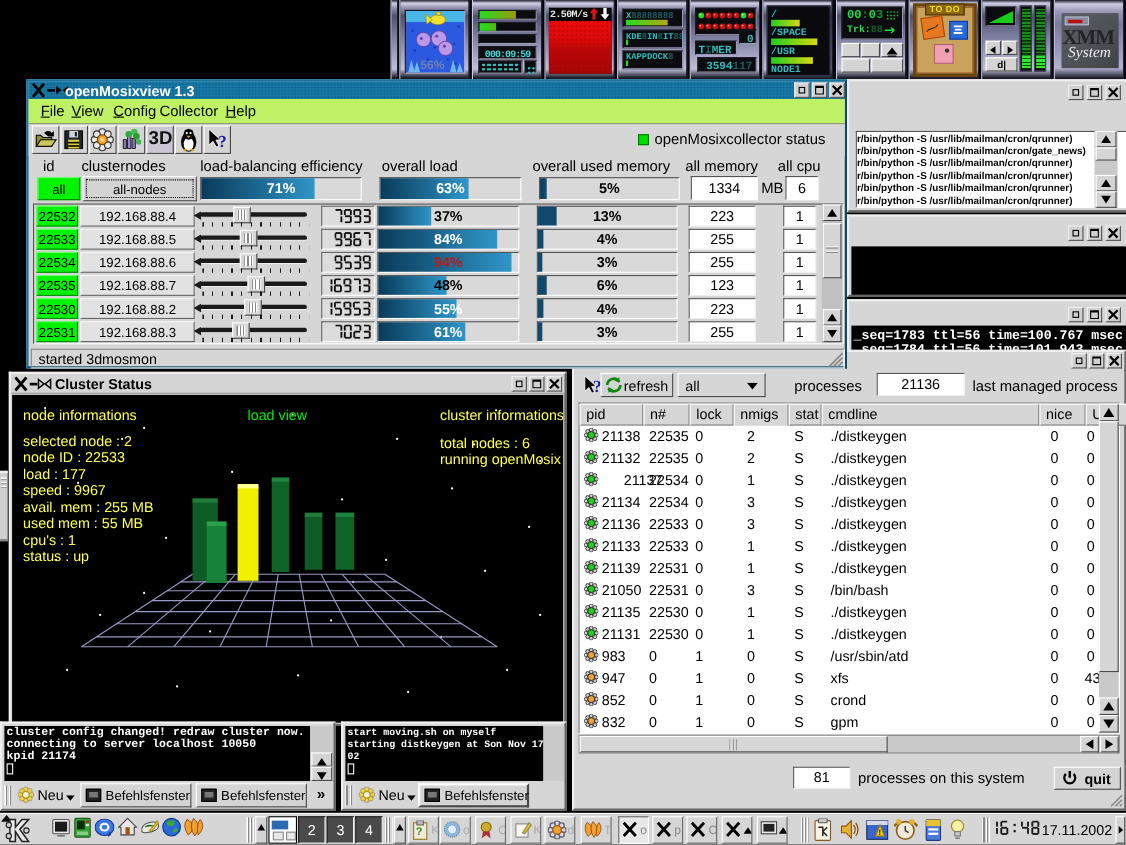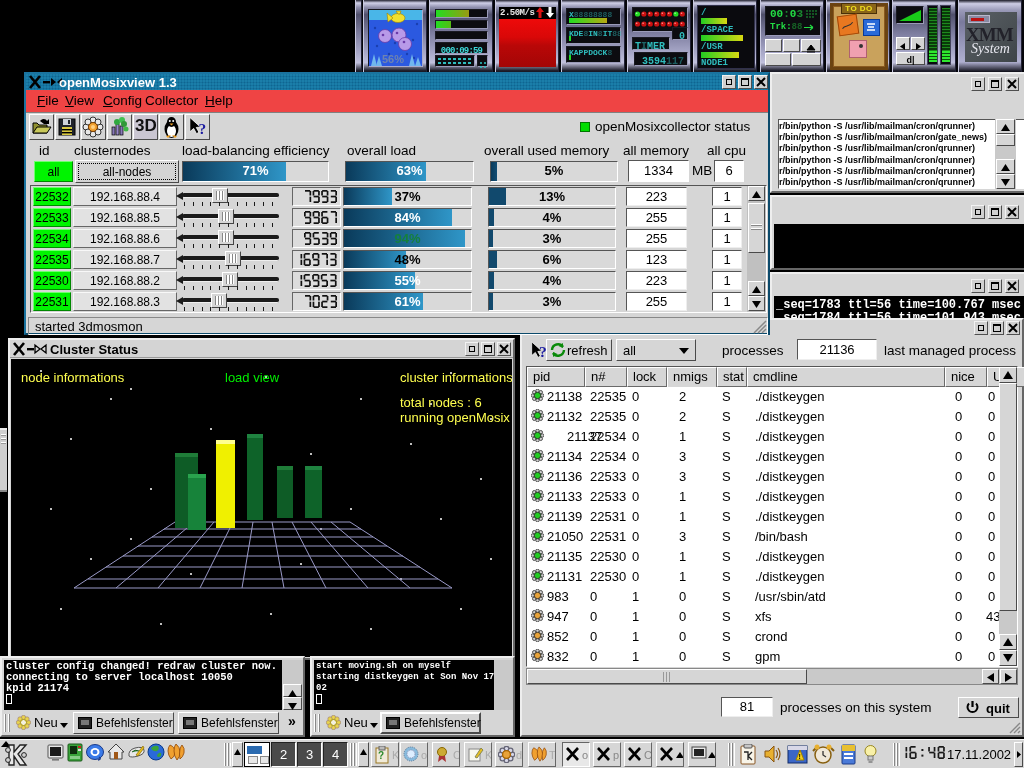--- a/index.html
+++ b/index.html
@@ -836,20 +836,21 @@
           <rect x="236" y="75" width="16" height="4" fill="#1f8340"></rect>
         <rect x="266" y="110" width="16" height="49" fill="#0e5c26"></rect>
           <rect x="266" y="107" width="16" height="4" fill="#1f7c38"></rect>
         <rect x="294" y="110" width="17" height="49" fill="#0e6329"></rect>
           <rect x="294" y="107" width="17" height="4" fill="#1f8340"></rect>
       </g>
     </svg>
     <div class="abs" style="left:10px; top:11px; color:#ffff4f; font-size:13px;">node informations</div>
     <div class="abs" style="left:214px; top:11px; color:#00ee00; font-size:13px;">load view</div>
     <div class="abs" style="left:389px; top:11px; color:#ffff4f; font-size:13px; white-space:nowrap;">cluster informations</div>
+    <div class="abs" style="left:10px; top:34px; color:#ffff4f; font-size:13px; line-height:15px;">selected node : 2<br>node ID : 22533<br>load : 177<br>speed : 9967<br>avail. mem : 255 MB<br>used mem : 55 MB<br>cpu's : 1<br>status : up</div>
     <div class="abs" style="left:389px; top:36px; color:#ffff4f; font-size:13px; line-height:15px; white-space:nowrap;">total nodes : 6<br>running openMosix</div>
   </div>
 </div>
 
 <div id="term1" class="abs" style="left:0; top:656px; width:305px; height:81px; background:#d6d6d6; border:2px solid; border-color:#eee #666 #666 #eee;">
   <div class="abs" style="left:2px; top:2px; width:278px; height:50px; background:#000; color:#fff; font-family:'Liberation Mono',monospace; font-size:10.5px; font-weight:bold; line-height:11px; padding:1px 0 0 2px; white-space:pre;">cluster config changed! redraw cluster now.
 connecting to server localhost 10050
 kpid 21174
 <span style="display:inline-block;width:6px;height:10px;border:1px solid #fff;"></span></div>
   <div class="abs" style="left:280px; top:2px; width:21px; height:50px; background:#c9c9c9;">
@@ -945,21 +946,21 @@
     <div class="abs wbtn" style="left:712px; top:1px;">
         <div style="width:8px;height:8px;border:1px solid #000;border-top-width:2px;"></div>
       </div>
     <div class="abs wbtn" style="left:728px; top:1px;">
         <svg width="10" height="10">
           <path d="M1 1 L9 9 M9 1 L1 9" stroke="#000" stroke-width="2"></path>
         </svg>
       </div>
   </div>
 
-  <div class="abs" style="left:0; top:16px; width:742px; height:23px; background:#ef4444; border-bottom:1px solid #808080; font-size:13.5px; color:#000;">
+  <div class="abs" style="left:0; top:16px; width:742px; height:23px; background:#bef264; border-bottom:1px solid #808080; font-size:13.5px; color:#000;">
     <span class="abs" style="left:11px; top:3px;"><u>F</u>ile</span>
     <span class="abs" style="left:39px; top:3px;"><u>V</u>iew</span>
     <span class="abs" style="left:77px; top:3px;"><u>C</u>onfig</span>
     <span class="abs" style="left:119px; top:3px;">Collector</span>
     <span class="abs" style="left:179px; top:3px;"><u>H</u>elp</span>
   </div>
 
   <div class="abs" style="left:0; top:39px; width:742px; height:29px; background:#d6d6d6;">
     <div class="abs btn" style="left:3px; top:1px; width:25px; height:26px;">
       <svg width="23" height="24" viewBox="0 0 23 24">
@@ -1189,21 +1190,21 @@
                   <rect x="26.8" y="0" width="5.2" height="1.7"></rect>
                   <rect x="31.3" y="1" width="1.7" height="4.5"></rect>
                   <rect x="31.3" y="6.7" width="1.7" height="5.3"></rect>
                   <rect x="26.8" y="11.3" width="5.2" height="1.7"></rect>
                   <rect x="25.799999999999997" y="1" width="1.7" height="4.5"></rect>
                   <rect x="26.8" y="5.7" width="5.2" height="1.7"></rect>
                 </g>
               </svg></span></div>
 <div class="abs" style="left:312px; top:1px; width:129px; height:19px; background:#d9d9d9; border:1px solid; border-color:#555 #fff #fff #555;">
   <div style="position:absolute;left:0;top:0;bottom:0;width:121px;background:linear-gradient(90deg,#0a3a5a,#2f96c8);"></div>
-  <div class="abs" style="left:0;top:1px;width:100%;text-align:center;font-size:13px;font-weight:bold;color:#15803d;">94%</div>
+  <div class="abs" style="left:0;top:1px;width:100%;text-align:center;font-size:13px;font-weight:bold;color:#b91c1c;">94%</div>
 </div>
 <div class="abs" style="left:457px; top:1px; width:128px; height:19px; background:#d9d9d9; border:1px solid; border-color:#555 #fff #fff #555;">
   <div style="position:absolute;left:0;top:0;bottom:0;width:4px;background:#11496d;"></div>
   <div class="abs" style="left:0;top:1px;width:100%;text-align:center;font-size:13px;font-weight:bold;color:#000;">3%</div>
 </div>
 <div class="abs" style="left:595px; top:1px; width:61px; height:19px; background:#fff; border:1px solid; border-color:#555 #eee #eee #555; text-align:center; font-size:13px; line-height:17px;">255</div>
 <div class="abs" style="left:681px; top:1px; width:30px; height:19px; background:#fff; border:1px solid; border-color:#555 #eee #eee #555; text-align:center; font-size:13px; line-height:17px;">1</div>
 </div>
 <div class="abs" style="left:0; top:63px; width:716px; height:20px;">
 <div class="abs" style="left:2px; top:1px; width:38px; height:19px; background:#00f400; border:1px solid; border-color:#70ff70 #008800 #008800 #70ff70; text-align:center; font-size:12px; line-height:18px;">22535</div>

